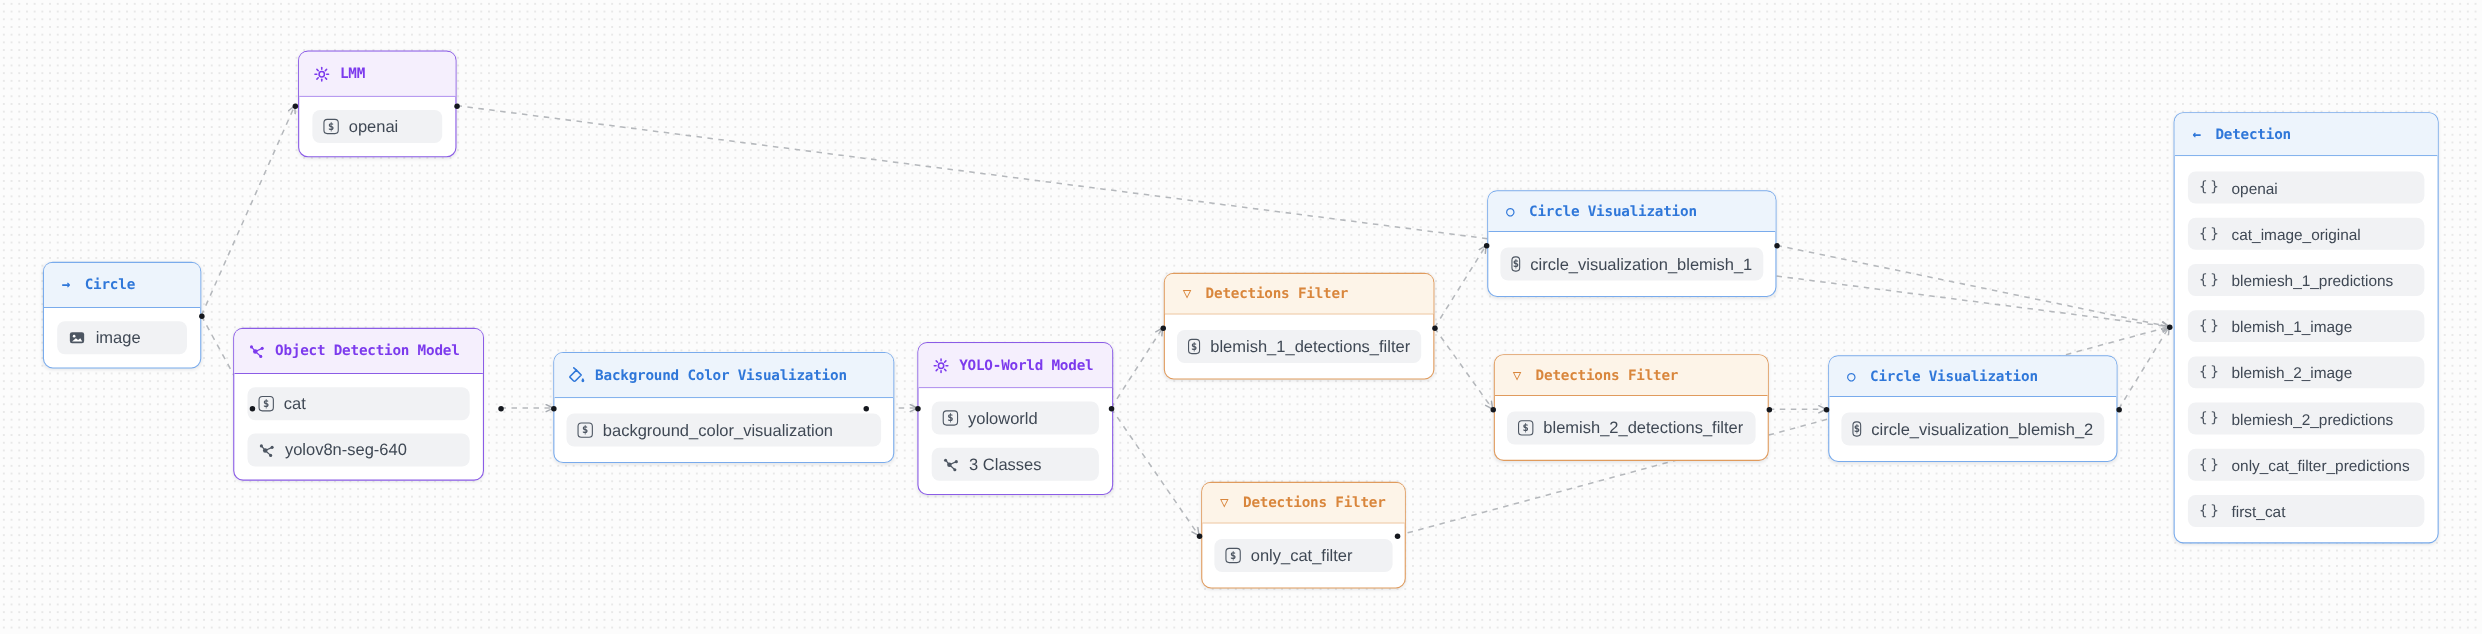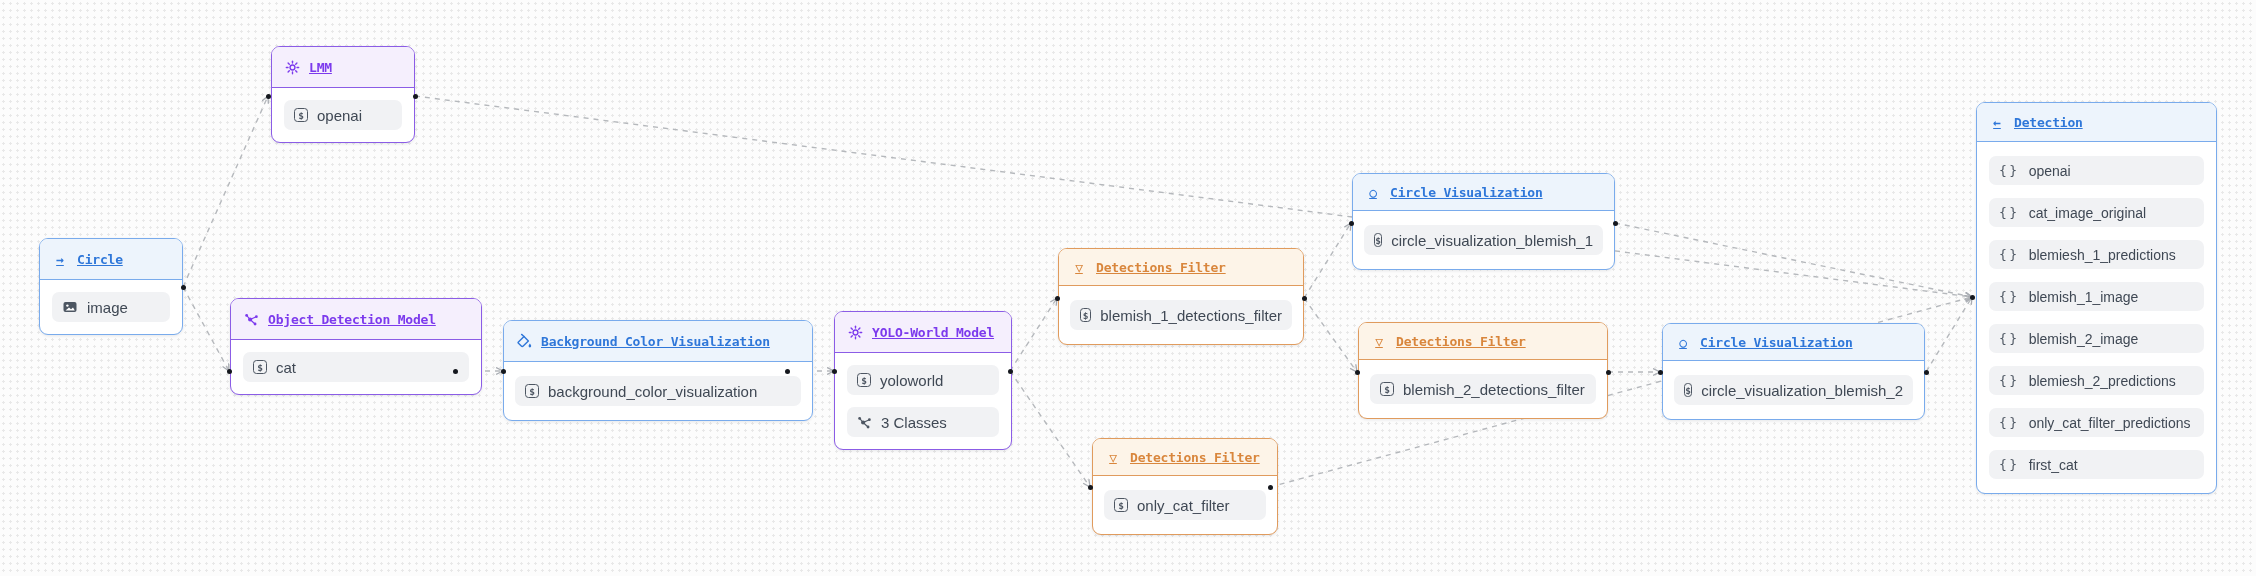--- a/index.html
+++ b/index.html
@@ -15,21 +15,21 @@
 
   .n{
     position:absolute;z-index:2;background:#fff;border-radius:9px;
     border:1.4px solid #999;box-shadow:0 1px 3px rgba(16,24,40,.09);
     box-sizing:border-box;
   }
   .hdr{
     display:flex;align-items:center;gap:9px;padding:0 12px;
     border-radius:7.5px 7.5px 0 0;border-bottom:1.4px solid;
     font-family:"DejaVu Sans Mono","Liberation Mono",monospace;
-    font-weight:700;font-size:13px;letter-spacing:-.2px;text-decoration:underline;
+    font-weight:700;font-size:13px;letter-spacing:-.2px;
   }
   .hdr .hicon{display:inline-flex;align-items:center;justify-content:center;width:16px}
   .body{display:flex;flex-direction:column}
   .item{
     background:#f1f2f4;border-radius:7px;height:30px;
     display:flex;align-items:center;gap:9px;padding:0 10px;
     font-size:15px;color:#3f4854;white-space:nowrap;
   }
   .iicon{color:#4d5662;display:inline-flex;align-items:center;justify-content:center}
   .sq{
@@ -46,21 +46,21 @@
   .purple{border-color:#8b5ce6}
   .purple .hdr{background:#f5effd;border-color:#8b5ce6;color:#7c3aed}
   .blue{border-color:#79abec}
   .blue .hdr{background:#edf4fc;border-color:#79abec;color:#2f77d9}
   .orange{border-color:#e09b5d}
   .orange .hdr{background:#fdf4e8;border-color:#e09b5d;color:#d9863c}
 
   
   #node-input {left:39px;  top:238px;width:144px}
   #node-lmm   {left:271px; top:46px; width:144px}
-  #node-odm   {left:230px; top:298px;width:252px}
+  #node-odm   {left:212px; top:298px;width:228px}
   #node-bg    {left:503px; top:320px;width:310px}
   #node-yolo  {left:834px; top:311px;width:178px}
   #node-df1   {left:1058px;top:248px;width:246px}
   #node-cv1   {left:1352px;top:173px;width:263px}
   #node-df2   {left:1358px;top:322px;width:250px}
   #node-cv2   {left:1662px;top:323px;width:263px}
   #node-df3   {left:1092px;top:438px;width:186px}
   #node-resp  {left:1976px;top:102px;width:241px}
 
   #node-input .hdr,#node-lmm .hdr,#node-odm .hdr,#node-bg .hdr,#node-yolo .hdr{height:40px}
@@ -166,20 +166,38 @@
           </g>
         </svg>
     </span>
     <span>Object Detection Model</span>
   </div>
   <div class="body">
     <div class="item">
       <span class="sq">$</span>
       <span>cat</span>
     </div>
+    <div class="item">
+      <span class="iicon">
+        <svg viewBox="0 0 16 16" width="15" height="15">
+            <g stroke="#4d5662" stroke-width="1.2">
+              <line x1="6.5" y1="8" x2="2.8" y2="3.6"></line>
+              <line x1="6.5" y1="8" x2="13.2" y2="5"></line>
+              <line x1="6.5" y1="8" x2="11.8" y2="12.8"></line>
+            </g>
+            <g fill="#4d5662">
+              <circle cx="6.5" cy="8" r="2.2"></circle>
+              <circle cx="2.8" cy="3.6" r="1.5"></circle>
+              <circle cx="13.2" cy="5" r="1.5"></circle>
+              <circle cx="11.8" cy="12.8" r="1.5"></circle>
+            </g>
+          </svg>
+      </span>
+      <span>yolov8n-seg-640</span>
+    </div>
   </div>
 </div>
 
 <div class="n blue" id="node-bg">
   <div class="hdr">
     <span class="hicon">
       <svg viewBox="0 0 16 16" width="16" height="16" fill="none" stroke="#2f77d9" stroke-width="1.4" stroke-linejoin="round" stroke-linecap="round">
           <path d="M2.2 9.3 L8 3.5 L12.4 7.9 L7.2 13.1 a1.3 1.3 0 0 1 -1.9 0 L2.2 10.1 a0.6 0.6 0 0 1 0 -0.8 Z"></path>
           <line x1="5.6" y1="1.4" x2="8" y2="3.5"></line>
           <path d="M13.9 10.6 c0.8 1.1 1.3 1.9 1.3 2.5 a1.3 1.3 0 0 1 -2.6 0 c0 -0.6 0.5 -1.4 1.3 -2.5 Z" fill="#2f77d9" stroke="none"></path>

